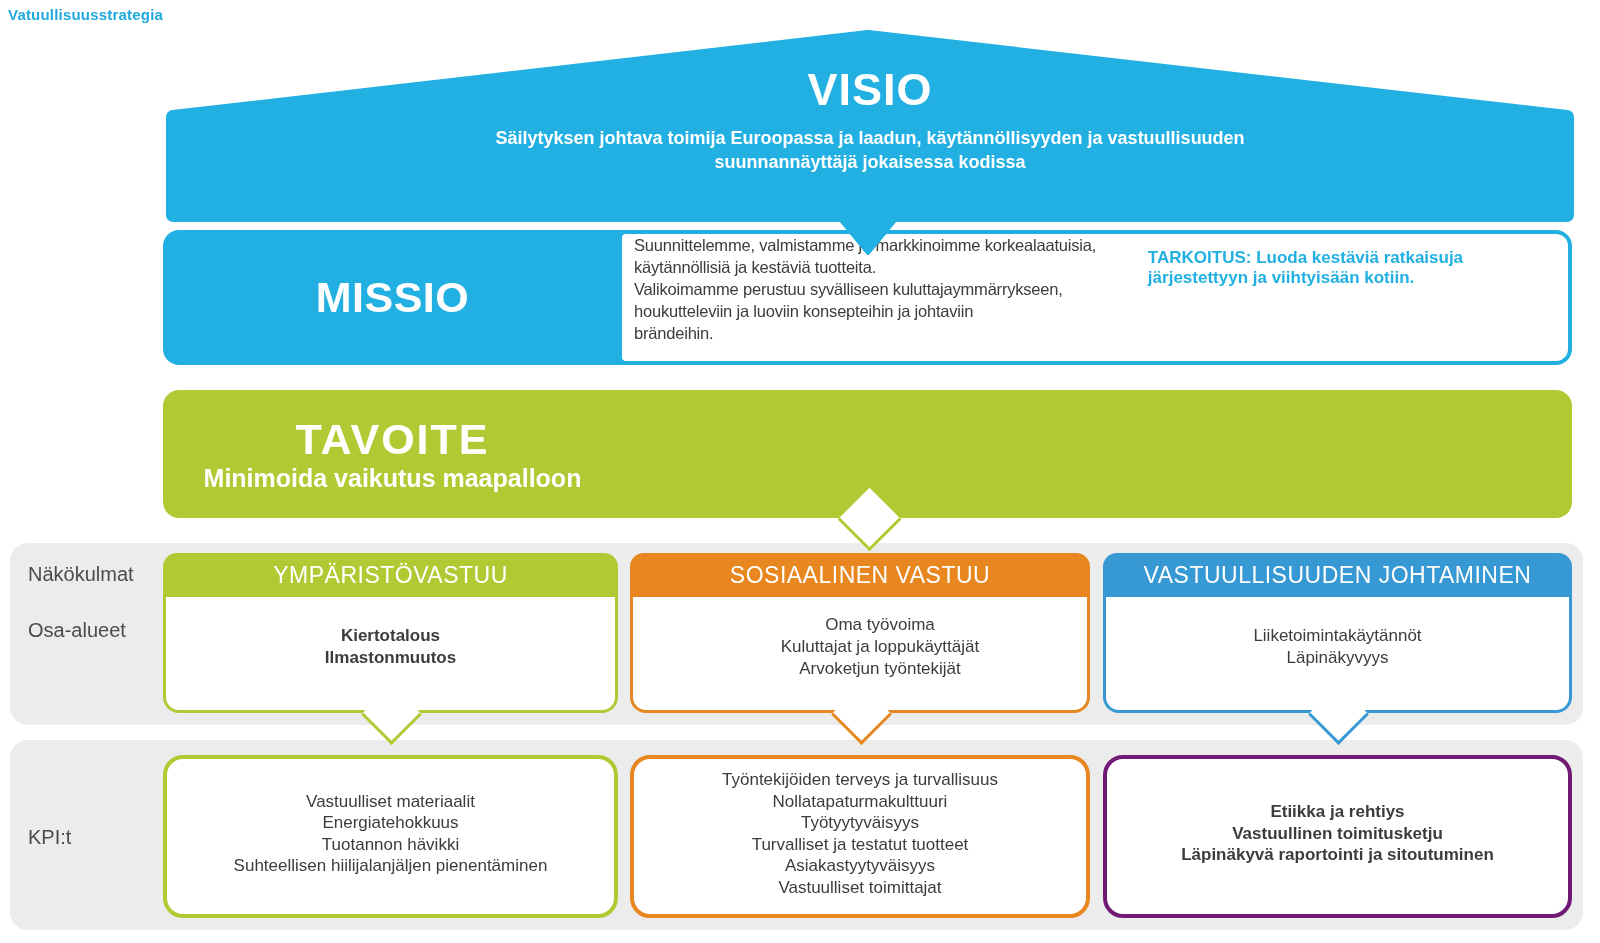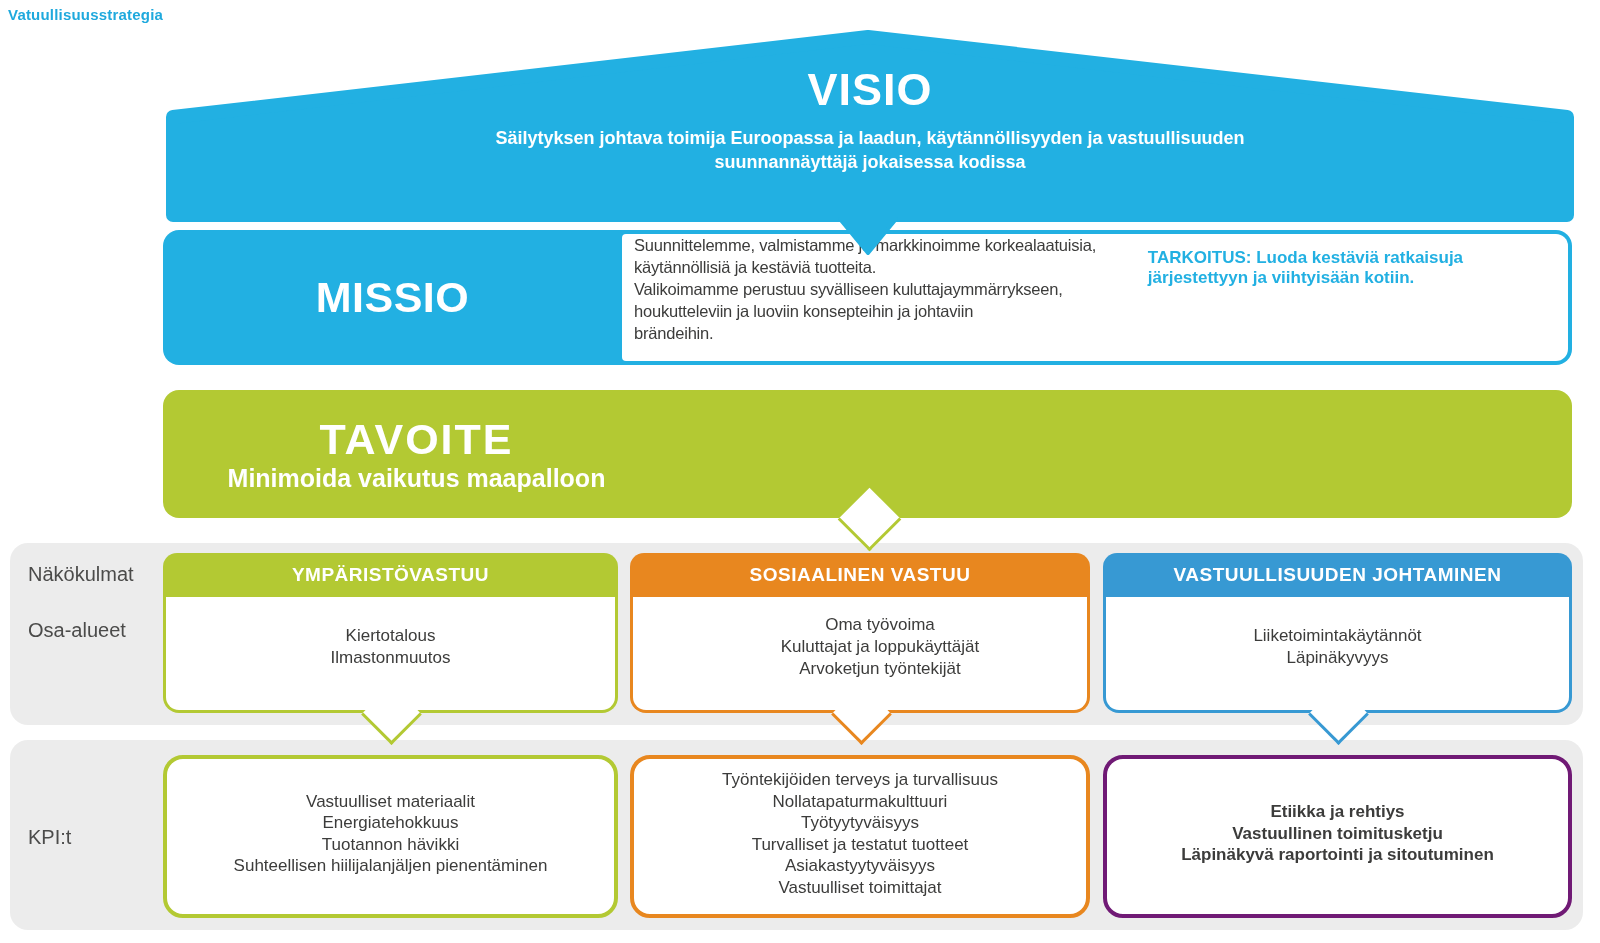--- a/index.html
+++ b/index.html
@@ -23,21 +23,21 @@
   .missio-label{left:0;top:0;width:459px;height:100%;display:flex;align-items:center;justify-content:center;
     color:#fff;font-size:43px;font-weight:bold;letter-spacing:.5px;}
   .missio-box{left:459px;top:4px;right:4px;bottom:4px;background:#fff;border-radius:4px 12px 12px 4px;
     display:flex;justify-content:center;padding:0 30px 12px 12px;box-sizing:border-box;}
   .missio-desc{font-size:16.5px;line-height:22px;letter-spacing:-.2px;white-space:pre-line;}
   .missio-purpose{margin-top:14px;font-size:17px;font-weight:bold;color:#22b0e2;}
 
   
   .tavoite-row{left:163px;top:390px;width:1409px;height:128px;background:#b3c933;border-radius:16px;z-index:1;}
   .tavoite-label-wrap{left:0;top:0;width:459px;height:100%;display:flex;flex-direction:column;
-    align-items:center;justify-content:center;color:#fff;margin-left:24px;}
+    align-items:center;justify-content:center;color:#fff;}
   .tavoite-title{font-size:43px;font-weight:bold;letter-spacing:2px;line-height:46px;}
   .tavoite-sub{font-size:25px;font-weight:bold;margin-top:2px;}
   .tavoite-box{left:459px;top:4px;right:4px;bottom:4px;background:#fff;border-radius:4px 12px 12px 4px;
     display:flex;align-items:center;padding-left:12px;box-sizing:border-box;}
   .toimenpiteet-label{font-size:23px;font-weight:bold;color:#3c3c3b;}
   .t-list{font-size:17px;line-height:23px;white-space:pre-line;letter-spacing:-.2px;}
   .t-list1{margin-left:16px;}
   .t-list2{margin-left:46px;}
 
   
@@ -54,31 +54,31 @@
   .band{left:10px;width:1573px;background:#ececec;border-radius:18px;z-index:0;}
   #band-perspectives{top:543px;height:182px;}
   #band-kpi{top:740px;height:190px;}
   .side-label{left:28px;font-size:20px;color:#4b4b4a;z-index:1;}
   #lbl-nakokulmat{top:563px;}
   #lbl-osa-alueet{top:619px;}
   #lbl-kpit{top:826px;}
 
   
   .col-header{top:553px;height:44px;border-radius:14px 14px 0 0;display:flex;align-items:center;justify-content:center;
-    color:#fff;font-size:19px;font-weight:bold;letter-spacing:.5px;z-index:2;}
+    color:#fff;font-size:23px;font-weight:normal;letter-spacing:.5px;z-index:2;}
   .col-body{top:597px;height:116px;background:#fff;border-radius:0 0 16px 16px;box-sizing:border-box;
     display:flex;align-items:center;justify-content:center;text-align:center;
     font-size:17px;line-height:22px;white-space:pre-line;padding-bottom:14px;z-index:2;}
   .c1{left:163px;width:455px;}
   .c2{left:630px;width:460px;}
   .c3{left:1103px;width:469px;}
   .hdr-green{background:#b3c933;}
   .hdr-orange{background:#e8871f;}
   .hdr-blue{background:#3799d3;}
-  .bd-green{border:3px solid #b3c933;border-top:none;}
+  .bd-green{border:3px solid #b3c933;border-top:none;font-weight:bold;}
   .bd-orange{border:3px solid #e8871f;border-top:none;padding-left:40px;}
   .bd-blue{border:3px solid #3799d3;border-top:none;}
 
   
   .kpi-box{top:755px;height:163px;background:#fff;border-radius:20px;box-sizing:border-box;
     display:flex;align-items:center;justify-content:center;text-align:center;
     font-size:17px;line-height:21.5px;white-space:pre-line;padding-bottom:6px;z-index:2;}
   .kb-green{border:4px solid #b3c933;}
   .kb-orange{border:4px solid #e8871f;}
   .kb-blue{border:4px solid #701a75;font-weight:bold;}

